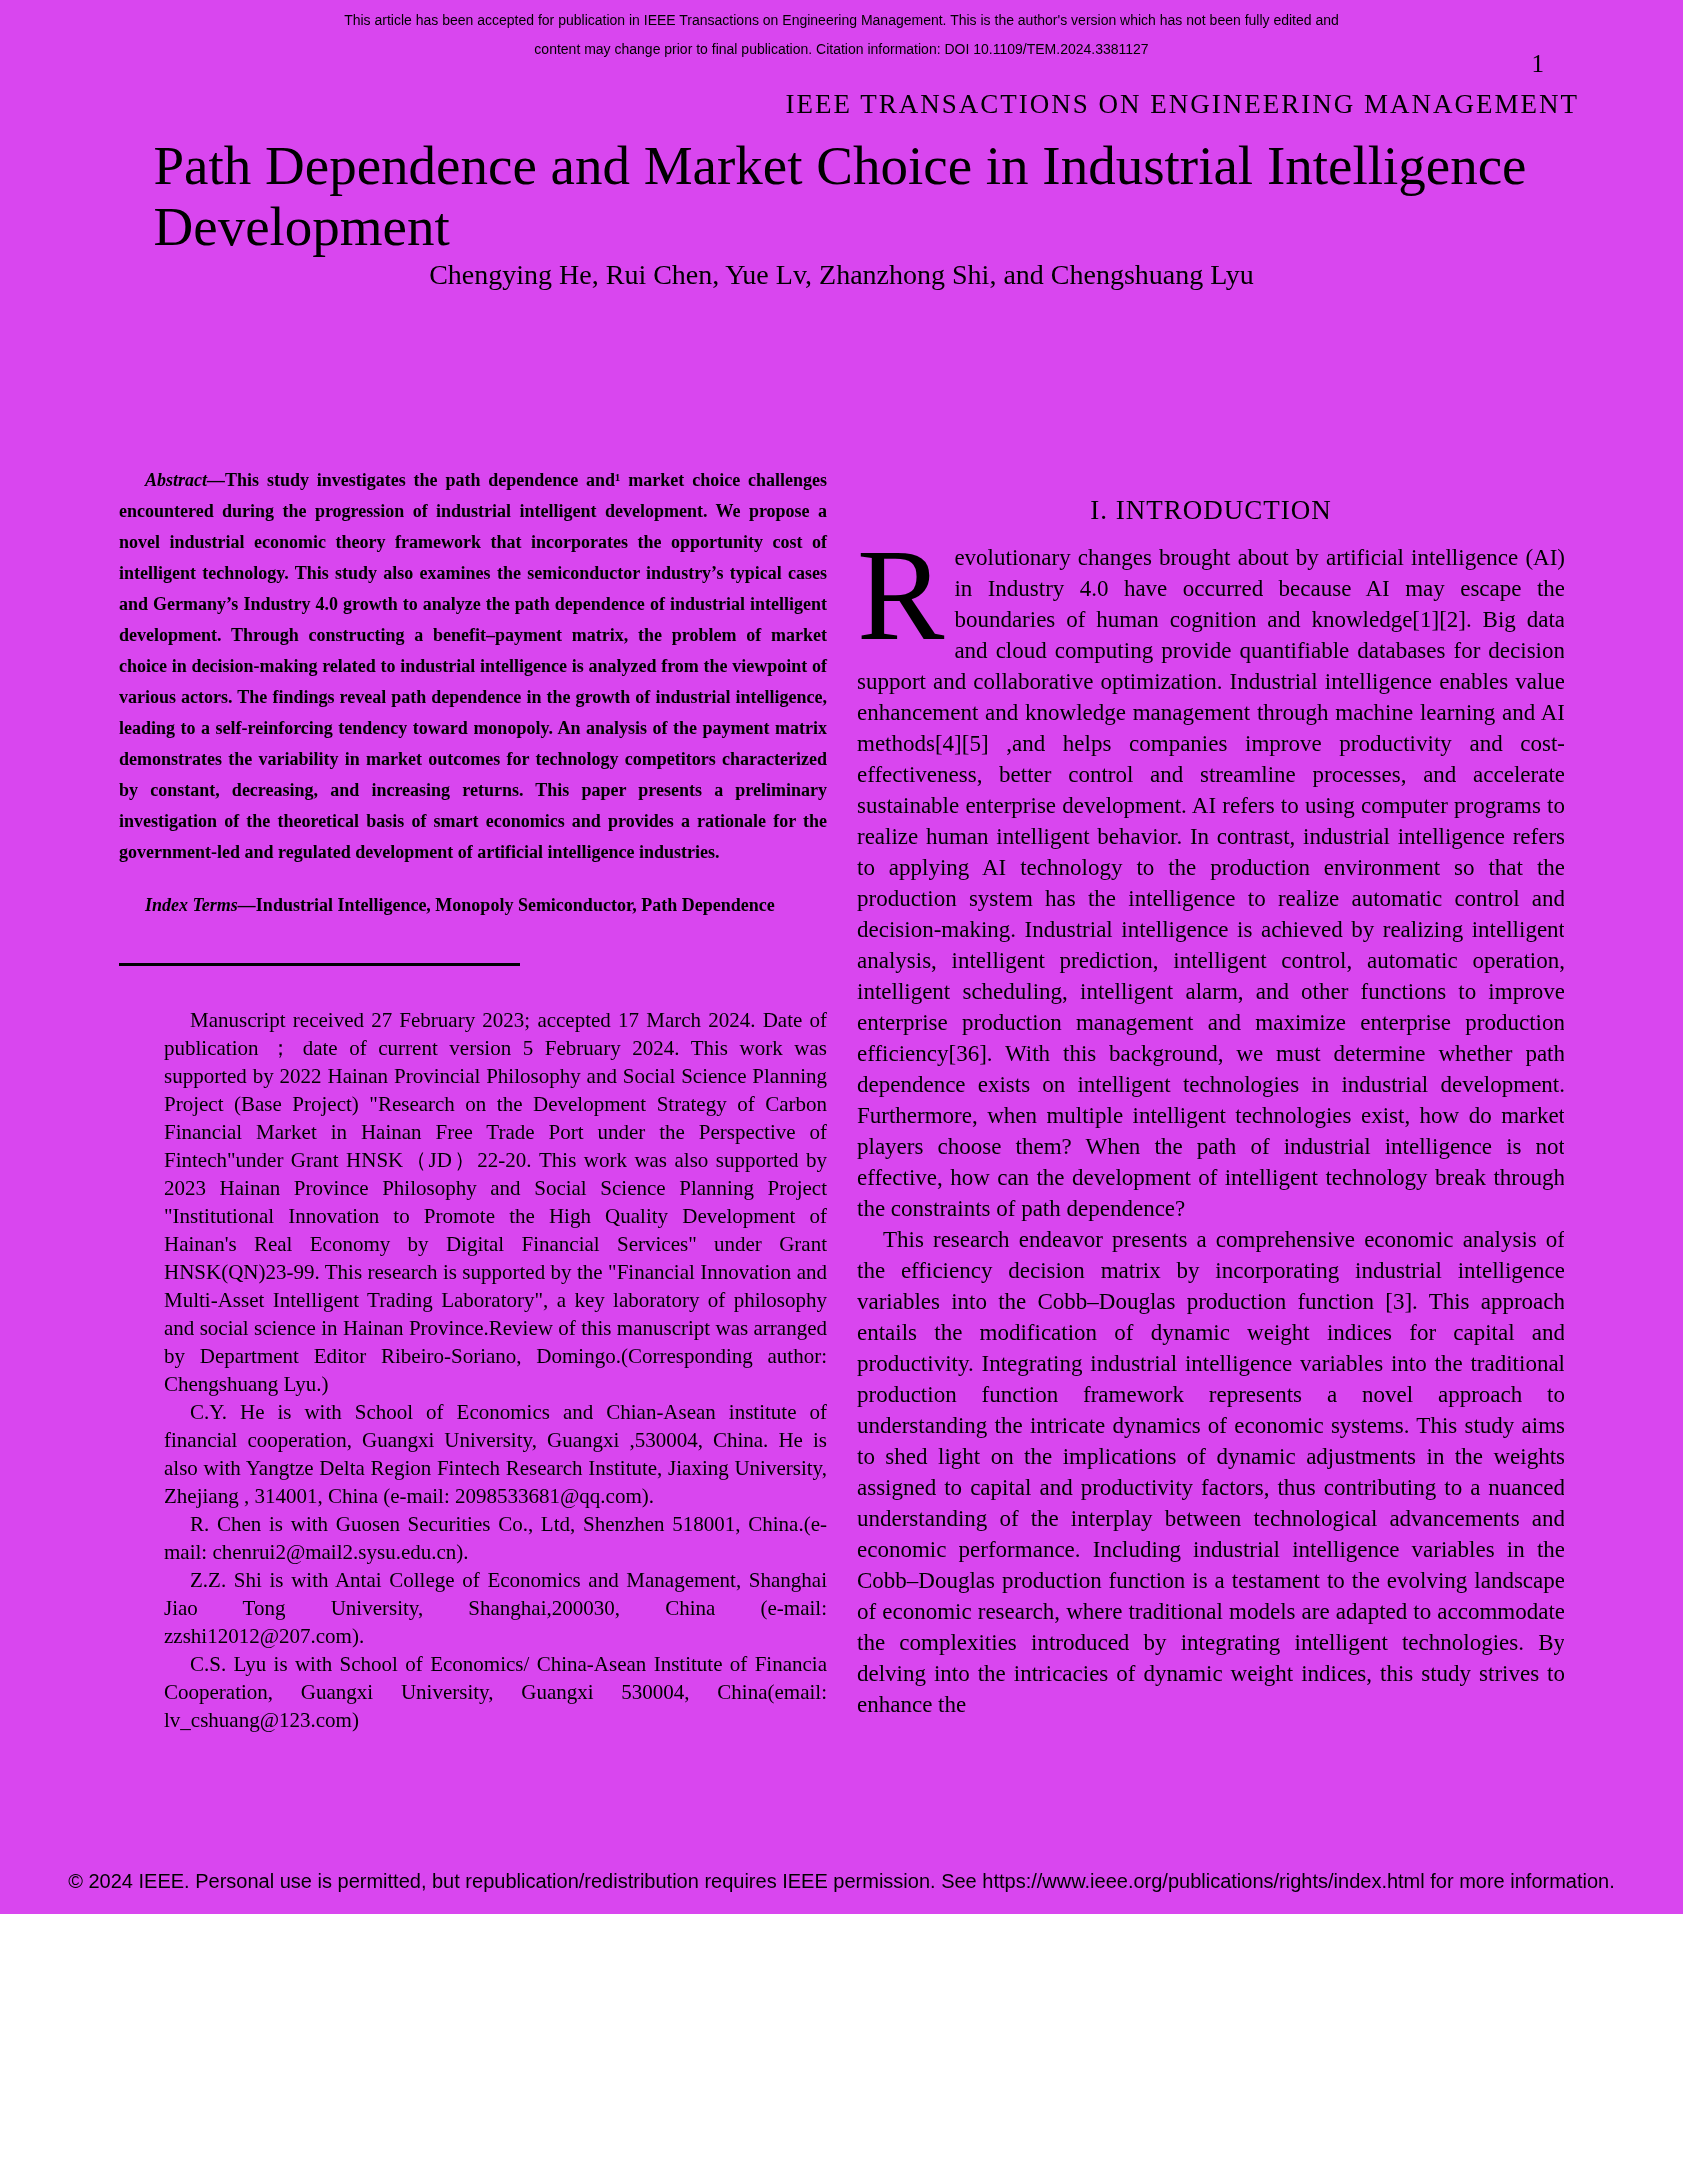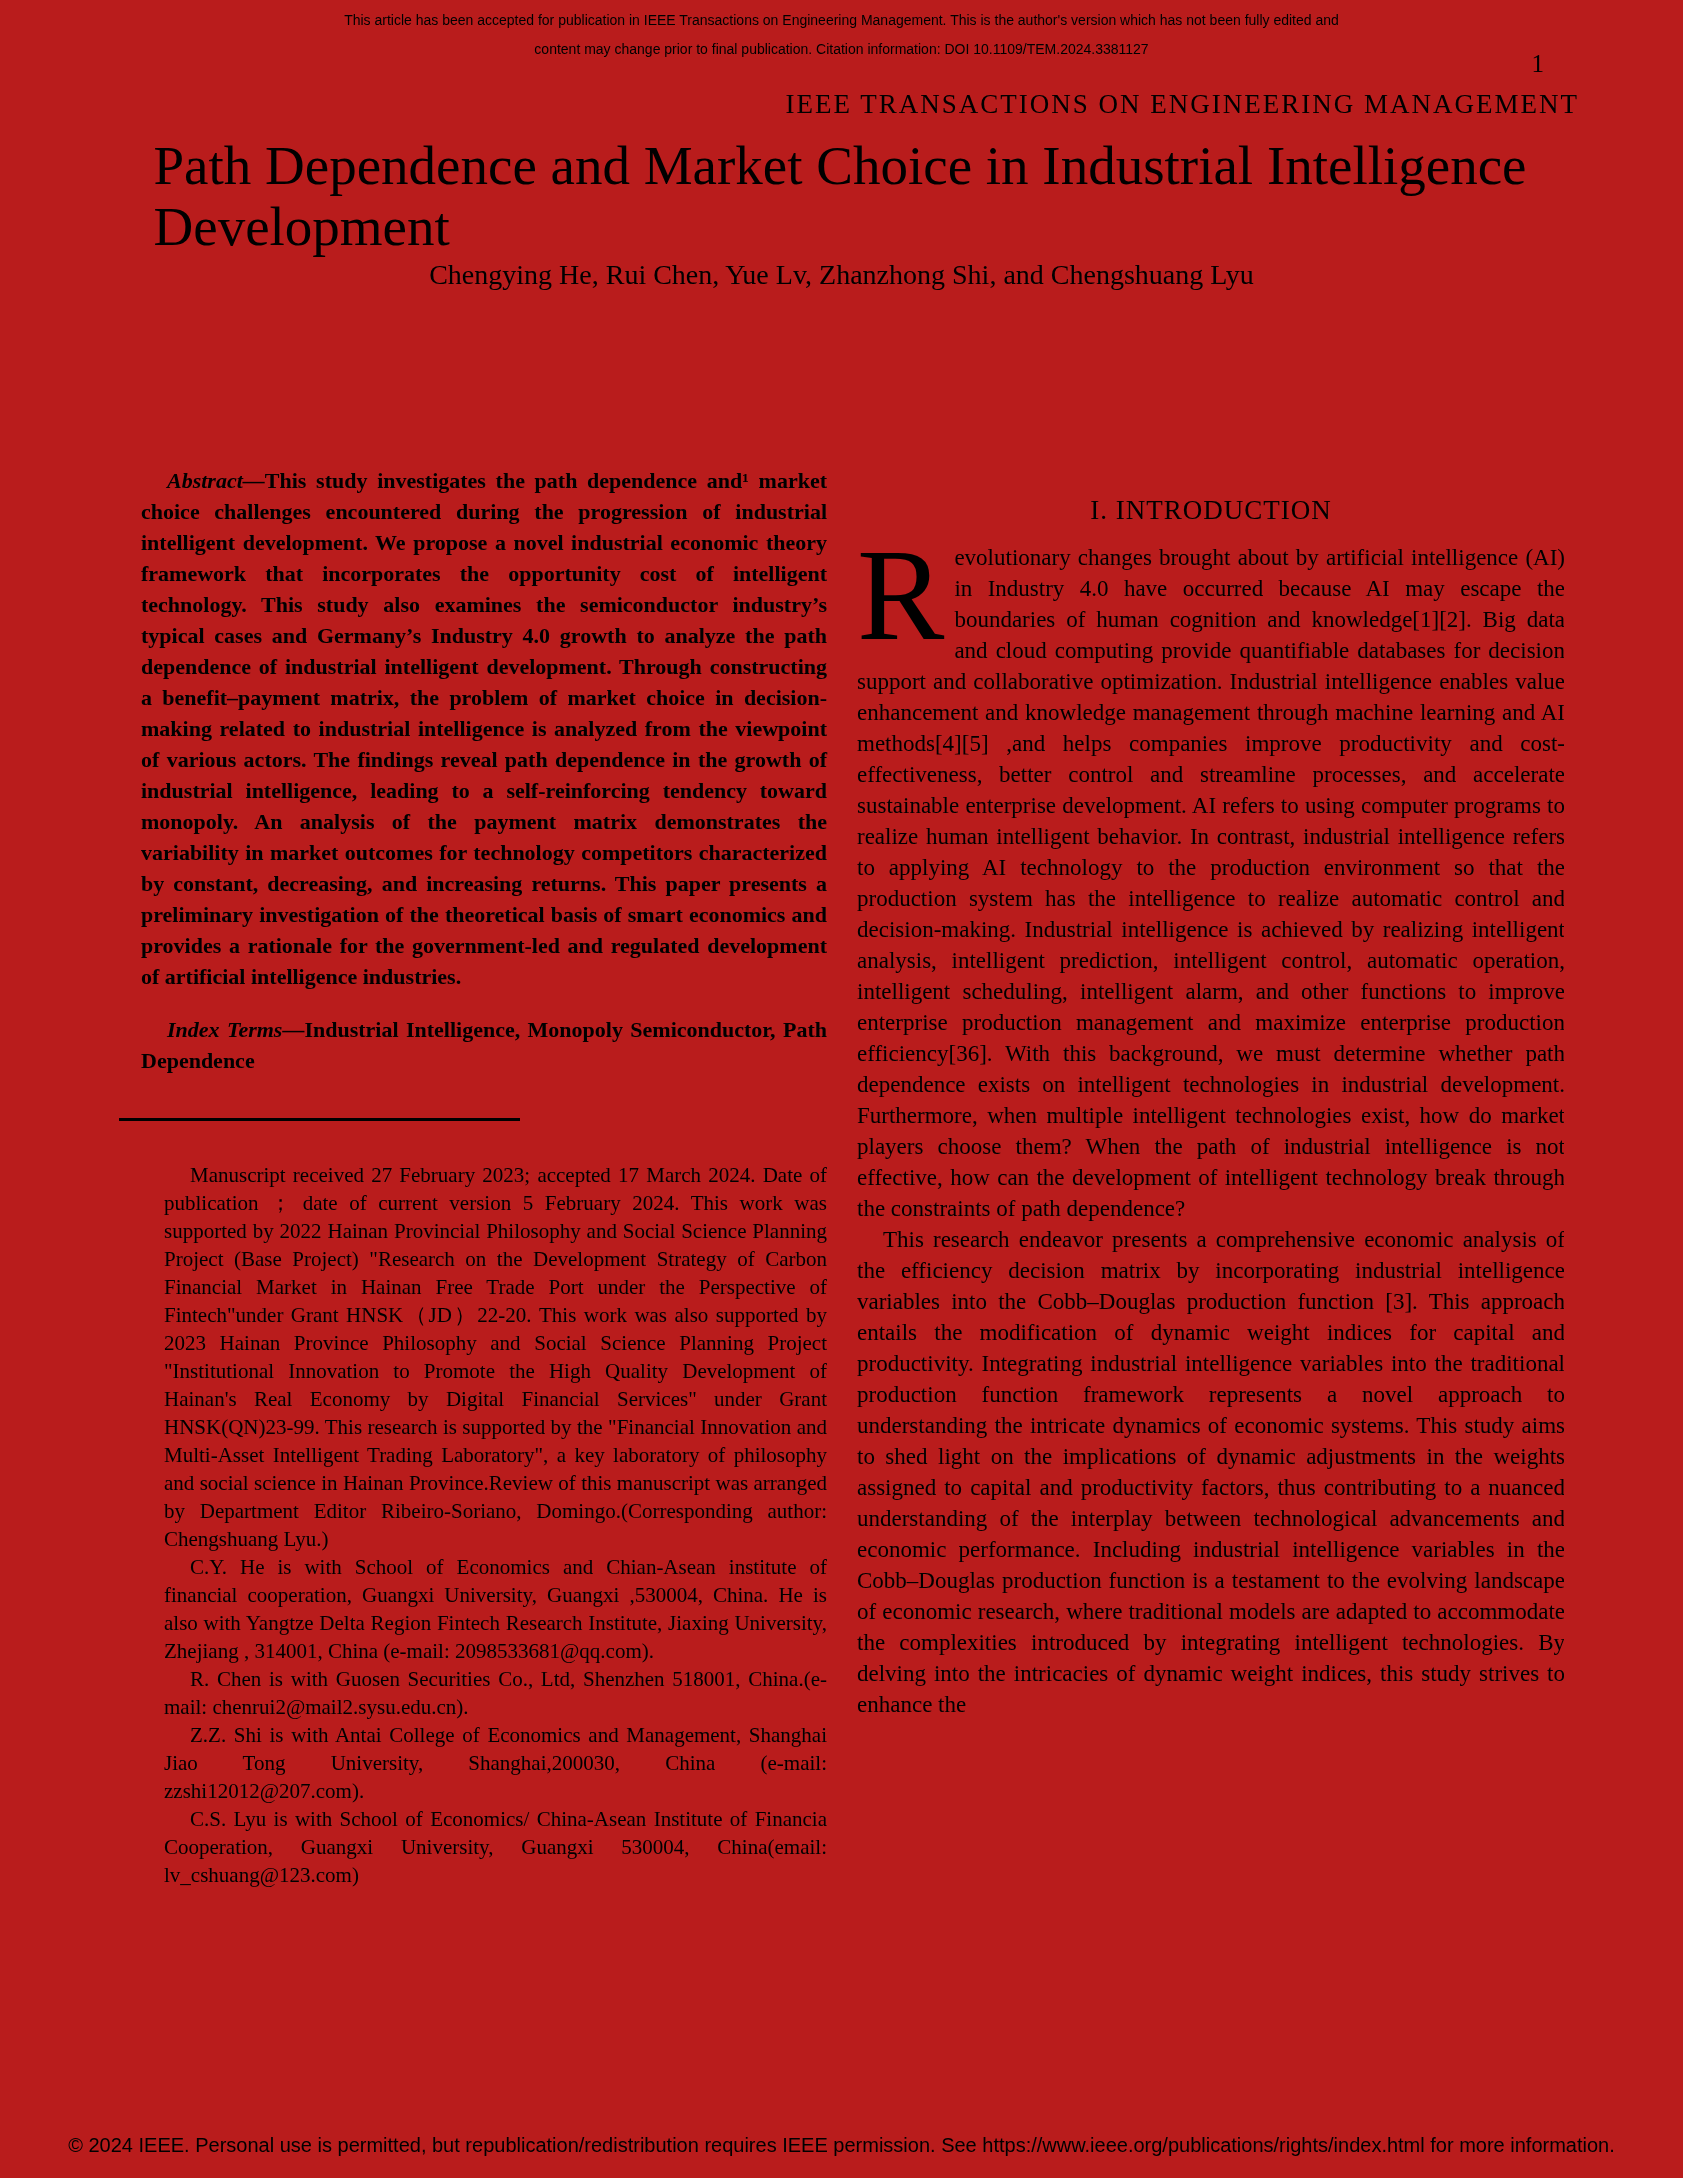--- a/index.html
+++ b/index.html
@@ -3,22 +3,22 @@
 <meta charset="utf-8">
 <style>
   html, body {
     margin: 0;
     padding: 0;
     background: #ffffff;
   }
   .page {
     position: relative;
     width: 1683px;
-    height: 2178px;
-    background: #b91c1c;
+    height: 1914px;
+    background: #d946ef;
     color: #000000;
     font-family: "Liberation Serif", serif;
     overflow: hidden;
   }
   .disclaimer {
     position: absolute;
     top: 6px;
     left: 0;
     right: 0;
     text-align: center;
@@ -71,25 +71,24 @@
     gap: 30px;
     overflow: hidden;
   }
   .col {
     width: 708px;
     flex: 0 0 708px;
   }
   p { margin: 0; }
   .abstract, .index-terms {
     font-weight: bold;
-    font-size: 22px;
+    font-size: 18px;
     line-height: 31px;
     text-align: justify;
     text-indent: 26px;
-    margin-left: 22px;
   }
   .index-terms { margin-top: 22px; }
   .lead-label { font-style: italic; }
   .footnote-rule {
     margin-top: 42px;
     width: 401px;
     border-top: 3px solid #000000;
   }
   .footnotes { margin-top: 40px; }
   .footnotes p {

